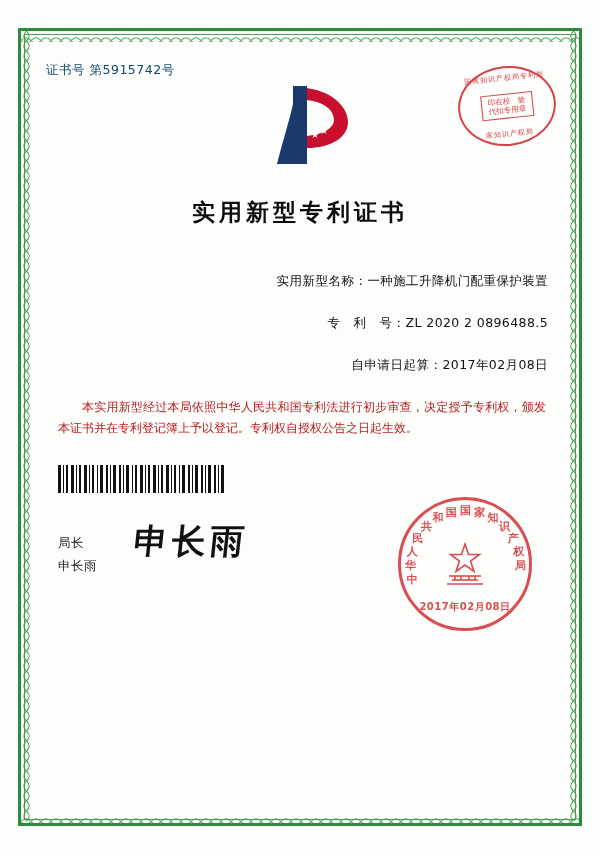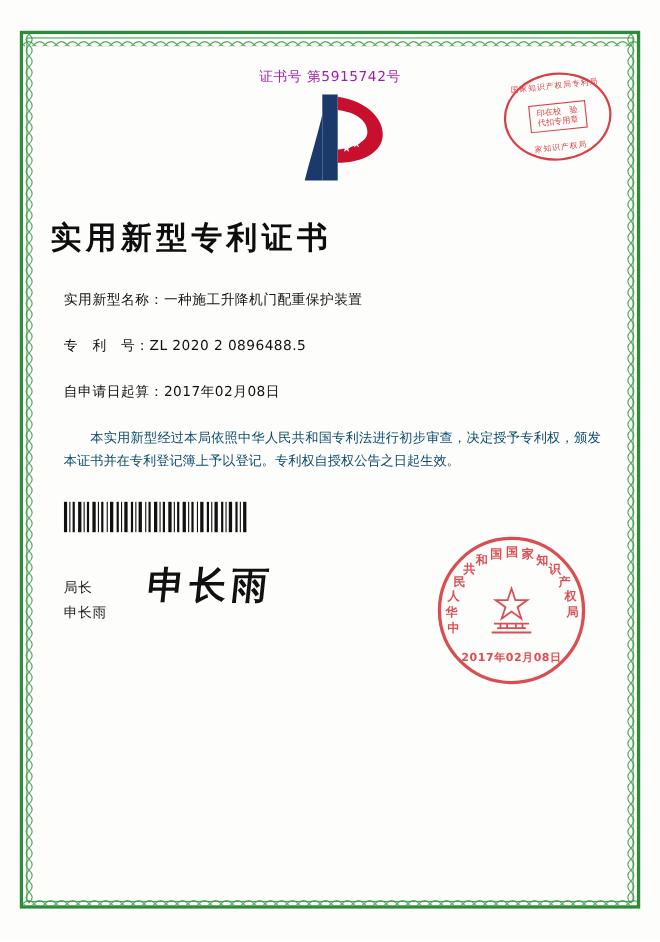--- a/index.html
+++ b/index.html
@@ -67,23 +67,22 @@
     position: absolute;
     left: 46px;
     right: 46px;
     top: 56px;
     bottom: 52px;
   }
 
   .cert-number {
     font-size: 12.5px;
     letter-spacing: 0.5px;
-    color: #a21caf;
+    color: #0c4a6e;
     margin-top: 6px;
-    text-align: center;
   }
 
   
   .logo-wrap {
     position: absolute;
     left: 0;
     right: 0;
     top: 26px;
     height: 88px;
     display: flex;
@@ -137,31 +136,33 @@
     right: 0;
     text-align: center;
     font-size: 7px;
     letter-spacing: 1px;
   }
   .seal-topright .seal-arc-top { top: 5px; }
   .seal-topright .seal-arc-bottom { bottom: 5px; }
 
   .title {
     margin-top: 118px;
+    text-align: center;
     font-family: "DejaVu Serif", "Liberation Serif", serif;
-    font-size: 28px;
+    font-size: 23px;
     font-weight: bold;
     letter-spacing: 4px;
     color: #0d0d0d;
   }
 
   .fields {
-    margin-top: 28px;
+    margin-top: 44px;
     padding-left: 12px;
     padding-right: 6px;
+    text-align: right;
   }
   .field-row {
     font-size: 12.5px;
     line-height: 1.5;
     margin-bottom: 23px;
     color: #111;
     white-space: nowrap;
     overflow: hidden;
     text-overflow: ellipsis;
   }
@@ -177,21 +178,21 @@
   .paragraphs {
     margin-top: 8px;
     padding-left: 12px;
     padding-right: 8px;
   }
   .para {
     font-size: 12px;
     line-height: 1.72;
     text-align: justify;
     text-indent: 24px;
-    color: #0c4a6e;
+    color: #b91c1c;
     margin: 0 0 2px 0;
   }
 
   
   .barcode {
     margin-top: 26px;
     margin-left: 12px;
     width: 168px;
     height: 28px;
   }

